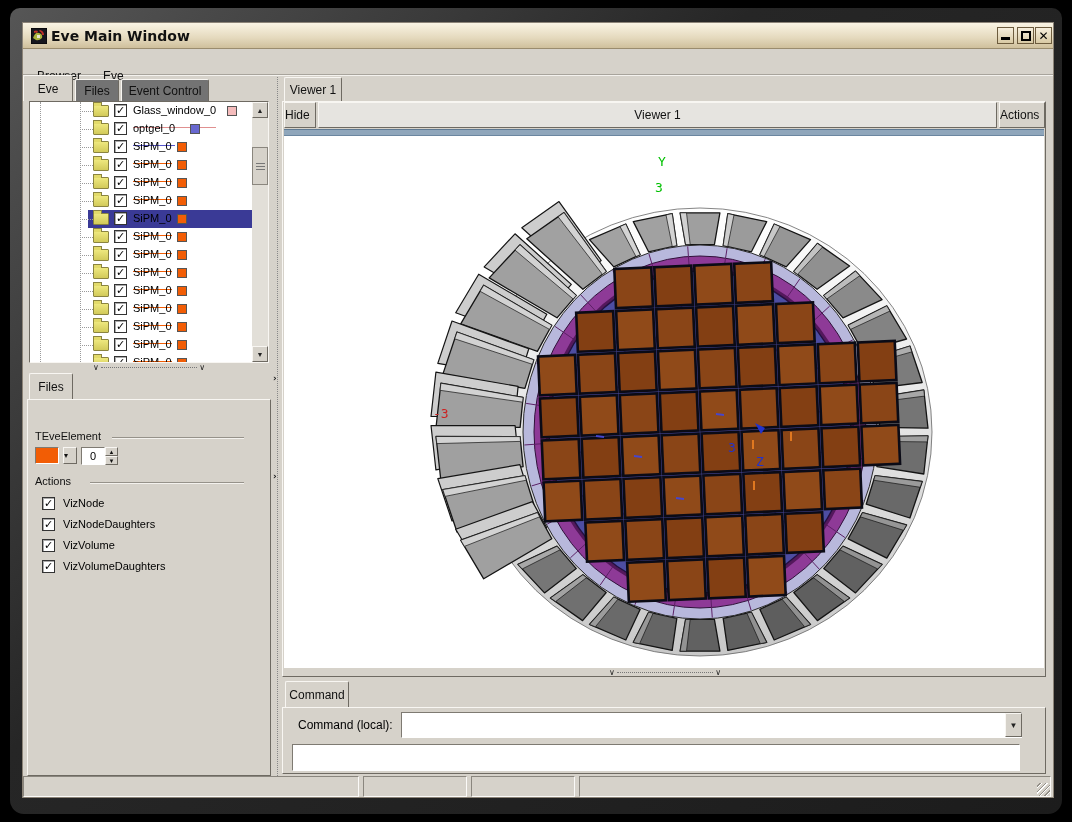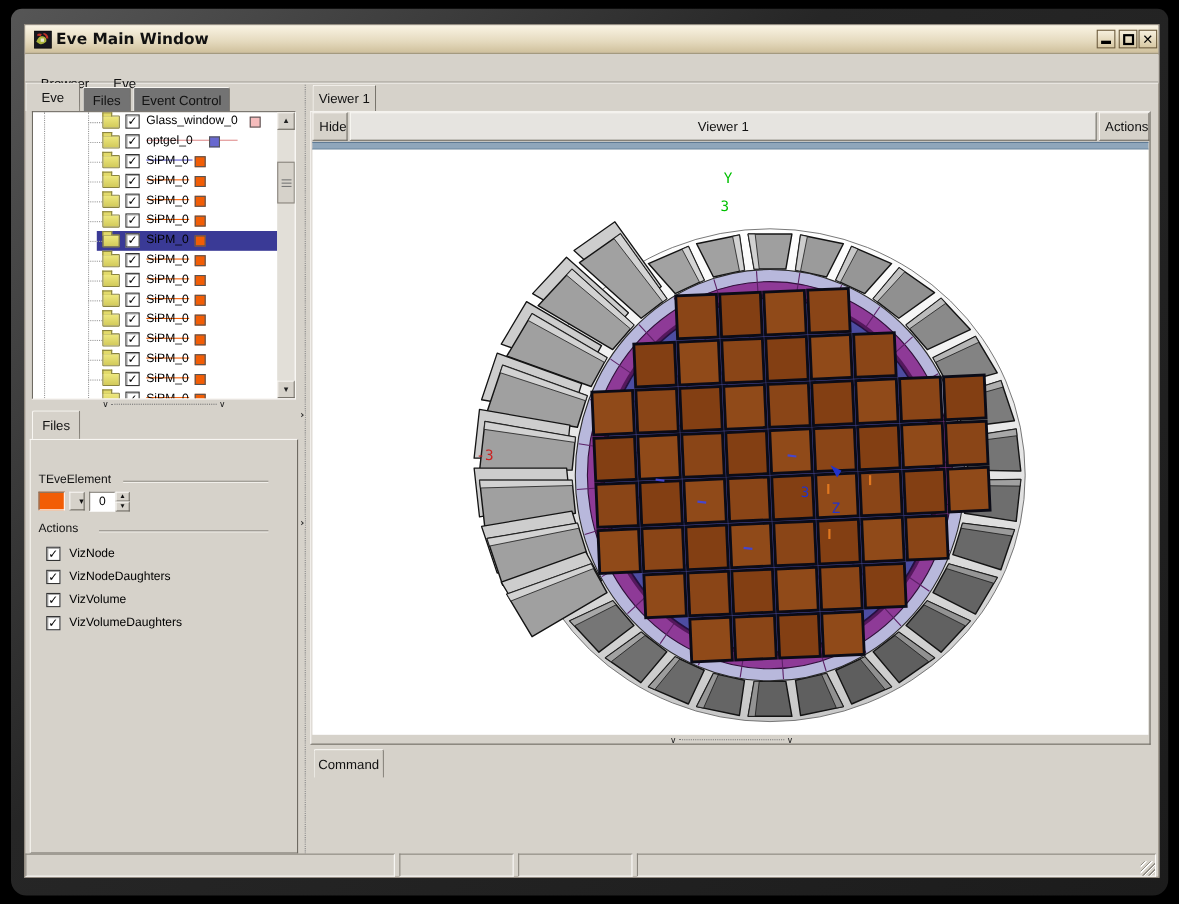--- a/index.html
+++ b/index.html
@@ -25,21 +25,21 @@
   .menu-item u{text-decoration:underline;}
   
   .tab{position:absolute;background:#d6d2ca;border:1px solid #6e6a62;border-bottom:none;
     border-top-color:#f8f6f2;border-left-color:#f8f6f2;border-radius:2px 2px 0 0;
     font:12px "Liberation Sans",sans-serif;color:#111;display:flex;align-items:center;justify-content:center;z-index:5;}
   .tab.inactive{background:#737373;}
   
   .frame{position:absolute;background:#d6d2ca;border:1px solid;border-color:#f8f6f2 #6e6a62 #6e6a62 #f8f6f2;}
   .sunken{border:1px solid;border-color:#7e7a72 #ffffff #ffffff #7e7a72;}
   .btn{background:#d6d2ca;border:1px solid;border-color:#f8f6f2 #6e6a62 #6e6a62 #f8f6f2;
-    font:12px "Liberation Sans",sans-serif;color:#111;display:flex;align-items:center;justify-content:flex-end;}
+    font:12px "Liberation Sans",sans-serif;color:#111;display:flex;align-items:center;justify-content:flex-start;}
   
   #tree{position:absolute;left:6px;top:78px;width:240px;height:262px;background:#fff;
     border:1px solid;border-color:#6e6a62 #f8f6f2 #f8f6f2 #6e6a62;overflow:hidden;}
   #tree-rows{position:absolute;left:0;top:0;width:222px;height:262px;}
   .tree-vline{position:absolute;top:0;bottom:0;border-left:1px dotted #9a9a9a;}
   .tree-row{position:absolute;left:0;width:222px;height:18px;display:flex;align-items:center;}
   .tree-row .hconn{position:absolute;left:50px;width:13px;border-top:1px dotted #9a9a9a;top:9px;}
   .tree-sel{position:absolute;left:58px;right:0;top:0;bottom:0;background:#3a3a96;}
   .folder{position:absolute;left:63px;top:3px;width:16px;height:12px;background:linear-gradient(#eee87e,#d2ca5a);
     border:1px solid #8a8440;border-radius:1px;}
@@ -524,20 +524,28 @@
     </div>
     <div class="hsplit" style="left:586px;top:645px;width:112px">
       <span>∨</span>
       <span class="dots"></span>
       <span>∨</span>
     </div>
 
     <div class="tab" style="left:262px;top:658px;width:64px;height:26px">
         <span>Command</span>
       </div>
+    <div class="frame" style="left:259px;top:684px;width:764px;height:67px">
+      <span id="cmd-label" style="left:15px;top:10px">Command (local):</span>
+      <div class="combo-field" style="left:118px;top:4px;width:621px;height:26px;font:12px 'Liberation Sans',sans-serif;padding:4px"><span></span></div>
+      <div class="combo-btn" style="left:722px;top:5px;height:24px">
+          <span>▼</span>
+        </div>
+      <div class="combo-field" style="left:9px;top:36px;width:728px;height:27px;font:12px 'Liberation Sans',sans-serif;padding:4px"><span></span></div>
+    </div>
 
     <div id="status-bar">
         <div class="status-cell" style="left: 0px; top: 753px; width: 336px;"></div>
         <div class="status-cell" style="left: 340px; top: 753px; width: 104px;"></div>
         <div class="status-cell" style="left: 448px; top: 753px; width: 104px;"></div>
         <div class="status-cell" style="left: 556px; top: 753px; width: 472px;"></div>
       </div>
     <div id="grip" style="left:1014px;top:760px"></div>
   </div>
 </div>

